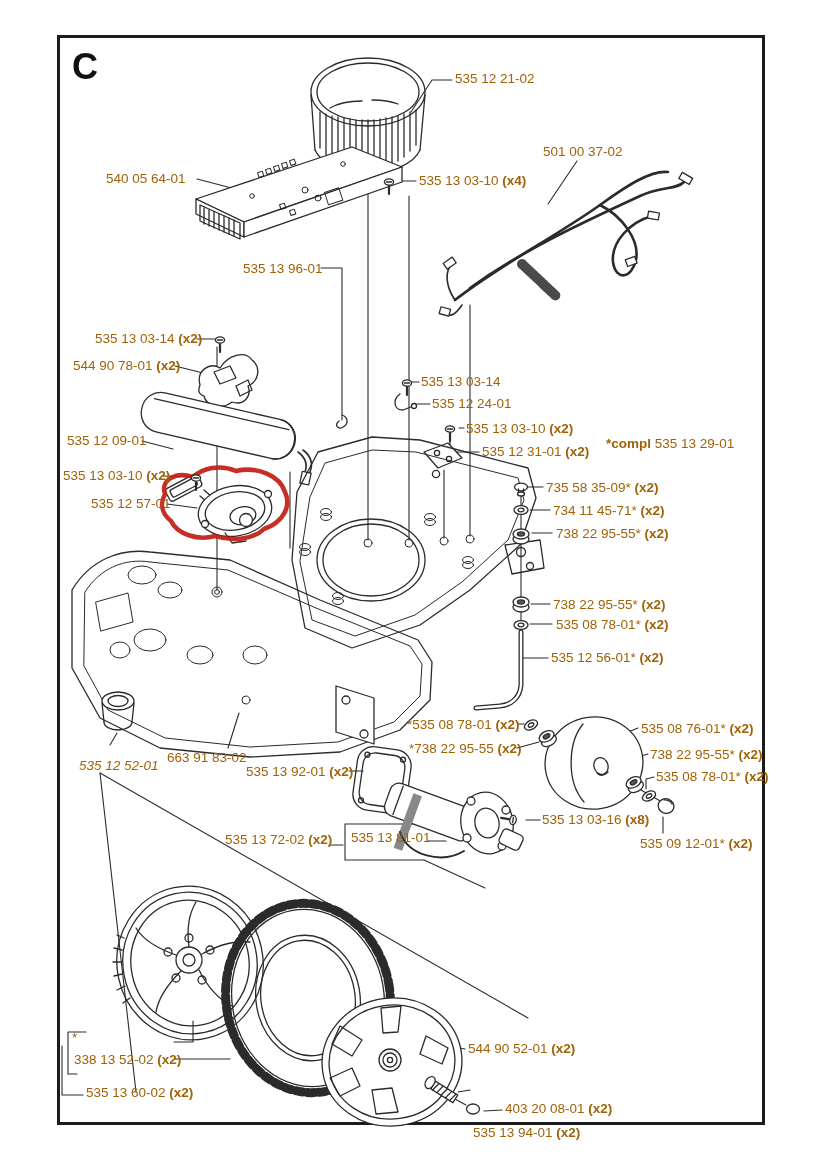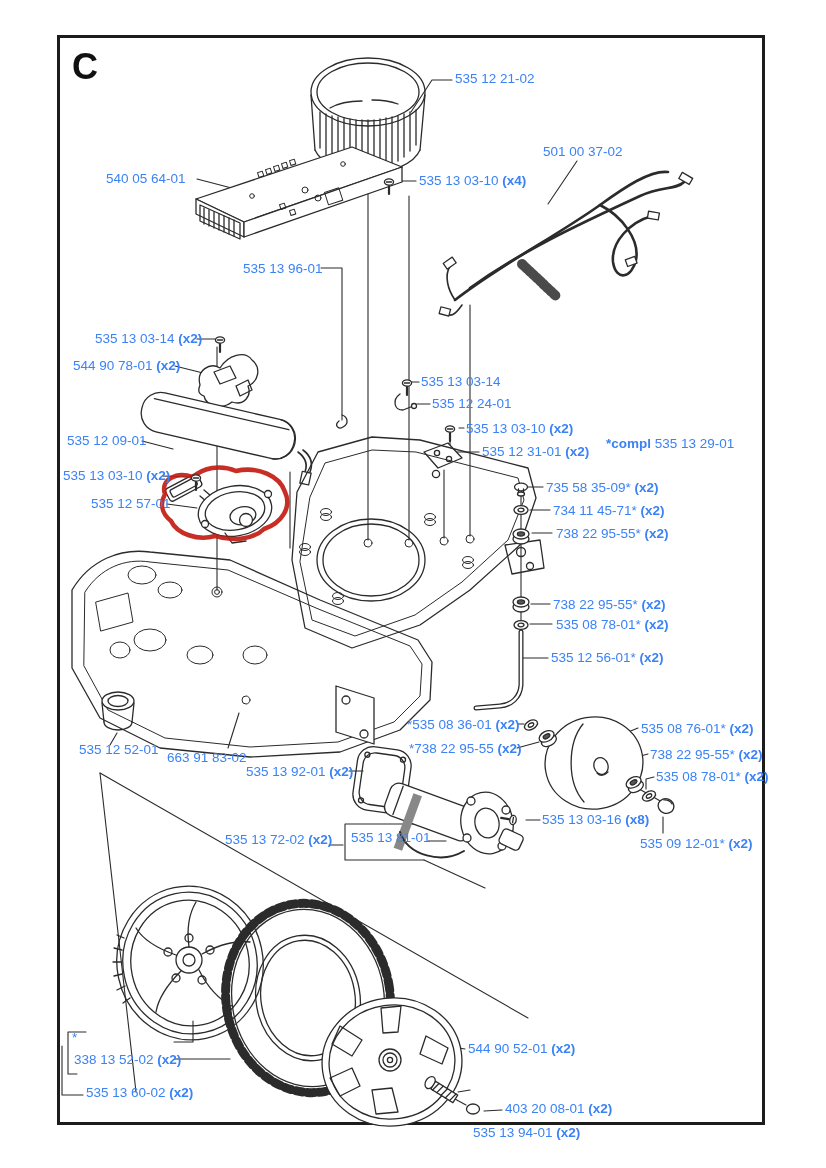--- a/index.html
+++ b/index.html
@@ -2,21 +2,21 @@
 <html><head>
 <meta charset="utf-8">
 <style>
   html,body{margin:0;padding:0;background:#fff;}
   #page{position:relative;width:826px;height:1168px;background:#fff;overflow:hidden;
         font-family:"Liberation Sans",sans-serif;}
   #frame{position:absolute;left:57px;top:35px;width:708px;height:1090px;
          border:3px solid #1c1c1c;box-sizing:border-box;}
   #sectionLetter{position:absolute;left:72px;top:46px;font-size:36px;font-weight:bold;color:#111;}
   svg{position:absolute;left:0;top:0;}
-  .lbl{position:absolute;font-size:13.5px;color:#3b82f6;white-space:nowrap;line-height:16px;}
+  .lbl{position:absolute;font-size:13.5px;color:#a16207;white-space:nowrap;line-height:16px;}
   .lbl .b{font-weight:bold;}
 </style>
 </head>
 <body>
 
 <div id="page">
   <div id="frame"></div>
   <div id="sectionLetter">C</div>
 
   <svg width="826" height="1168" viewBox="0 0 826 1168" fill="none" stroke="#2b2b2b" stroke-width="1.3" stroke-linecap="round" stroke-linejoin="round">
@@ -390,24 +390,24 @@
       <div class="lbl" style="left: 432px; top: 396px;"><span>535 12 24-01</span></div>
       <div class="lbl" style="left: 466px; top: 421px;"><span>535 13 03-10</span><span class="b"> (x2)</span></div>
       <div class="lbl" style="left: 482px; top: 444px;"><span>535 12 31-01</span><span class="b"> (x2)</span></div>
       <div class="lbl" style="left: 606px; top: 436px;"><span class="b">*compl </span><span>535 13 29-01</span></div>
       <div class="lbl" style="left: 546px; top: 480px;"><span>735 58 35-09*</span><span class="b"> (x2)</span></div>
       <div class="lbl" style="left: 553px; top: 503px;"><span>734 11 45-71*</span><span class="b"> (x2)</span></div>
       <div class="lbl" style="left: 556px; top: 526px;"><span>738 22 95-55*</span><span class="b"> (x2)</span></div>
       <div class="lbl" style="left: 553px; top: 597px;"><span>738 22 95-55*</span><span class="b"> (x2)</span></div>
       <div class="lbl" style="left: 556px; top: 617px;"><span>535 08 78-01*</span><span class="b"> (x2)</span></div>
       <div class="lbl" style="left: 551px; top: 650px;"><span>535 12 56-01*</span><span class="b"> (x2)</span></div>
-      <div class="lbl" style="left: 79px; top: 742px;"><span>535 12 52-01</span></div>
+      <div class="lbl" style="left: 79px; top: 758px; font-style: italic;"><span>535 12 52-01</span></div>
       <div class="lbl" style="left: 167px; top: 750px;"><span>663 91 83-02</span></div>
       <div class="lbl" style="left: 246px; top: 764px;"><span>535 13 92-01</span><span class="b"> (x2)</span></div>
-      <div class="lbl" style="left: 407px; top: 717px;"><span>*535 08 36-01</span><span class="b"> (x2)</span></div>
+      <div class="lbl" style="left: 407px; top: 717px;"><span>*535 08 78-01</span><span class="b"> (x2)</span></div>
       <div class="lbl" style="left: 409px; top: 741px;"><span>*738 22 95-55</span><span class="b"> (x2)</span></div>
       <div class="lbl" style="left: 641px; top: 721px;"><span>535 08 76-01*</span><span class="b"> (x2)</span></div>
       <div class="lbl" style="left: 650px; top: 747px;"><span>738 22 95-55*</span><span class="b"> (x2)</span></div>
       <div class="lbl" style="left: 656px; top: 769px;"><span>535 08 78-01*</span><span class="b"> (x2)</span></div>
       <div class="lbl" style="left: 542px; top: 812px;"><span>535 13 03-16</span><span class="b"> (x8)</span></div>
       <div class="lbl" style="left: 640px; top: 836px;"><span>535 09 12-01*</span><span class="b"> (x2)</span></div>
       <div class="lbl" style="left: 225px; top: 832px;"><span>535 13 72-02</span><span class="b"> (x2)</span></div>
       <div class="lbl" style="left: 351px; top: 830px;"><span>535 13 81-01</span></div>
       <div class="lbl" style="left: 468px; top: 1041px;"><span>544 90 52-01</span><span class="b"> (x2)</span></div>
       <div class="lbl" style="left: 473px; top: 1082px; margin-top: 43px;"><span>535 13 94-01</span><span class="b"> (x2)</span></div>

